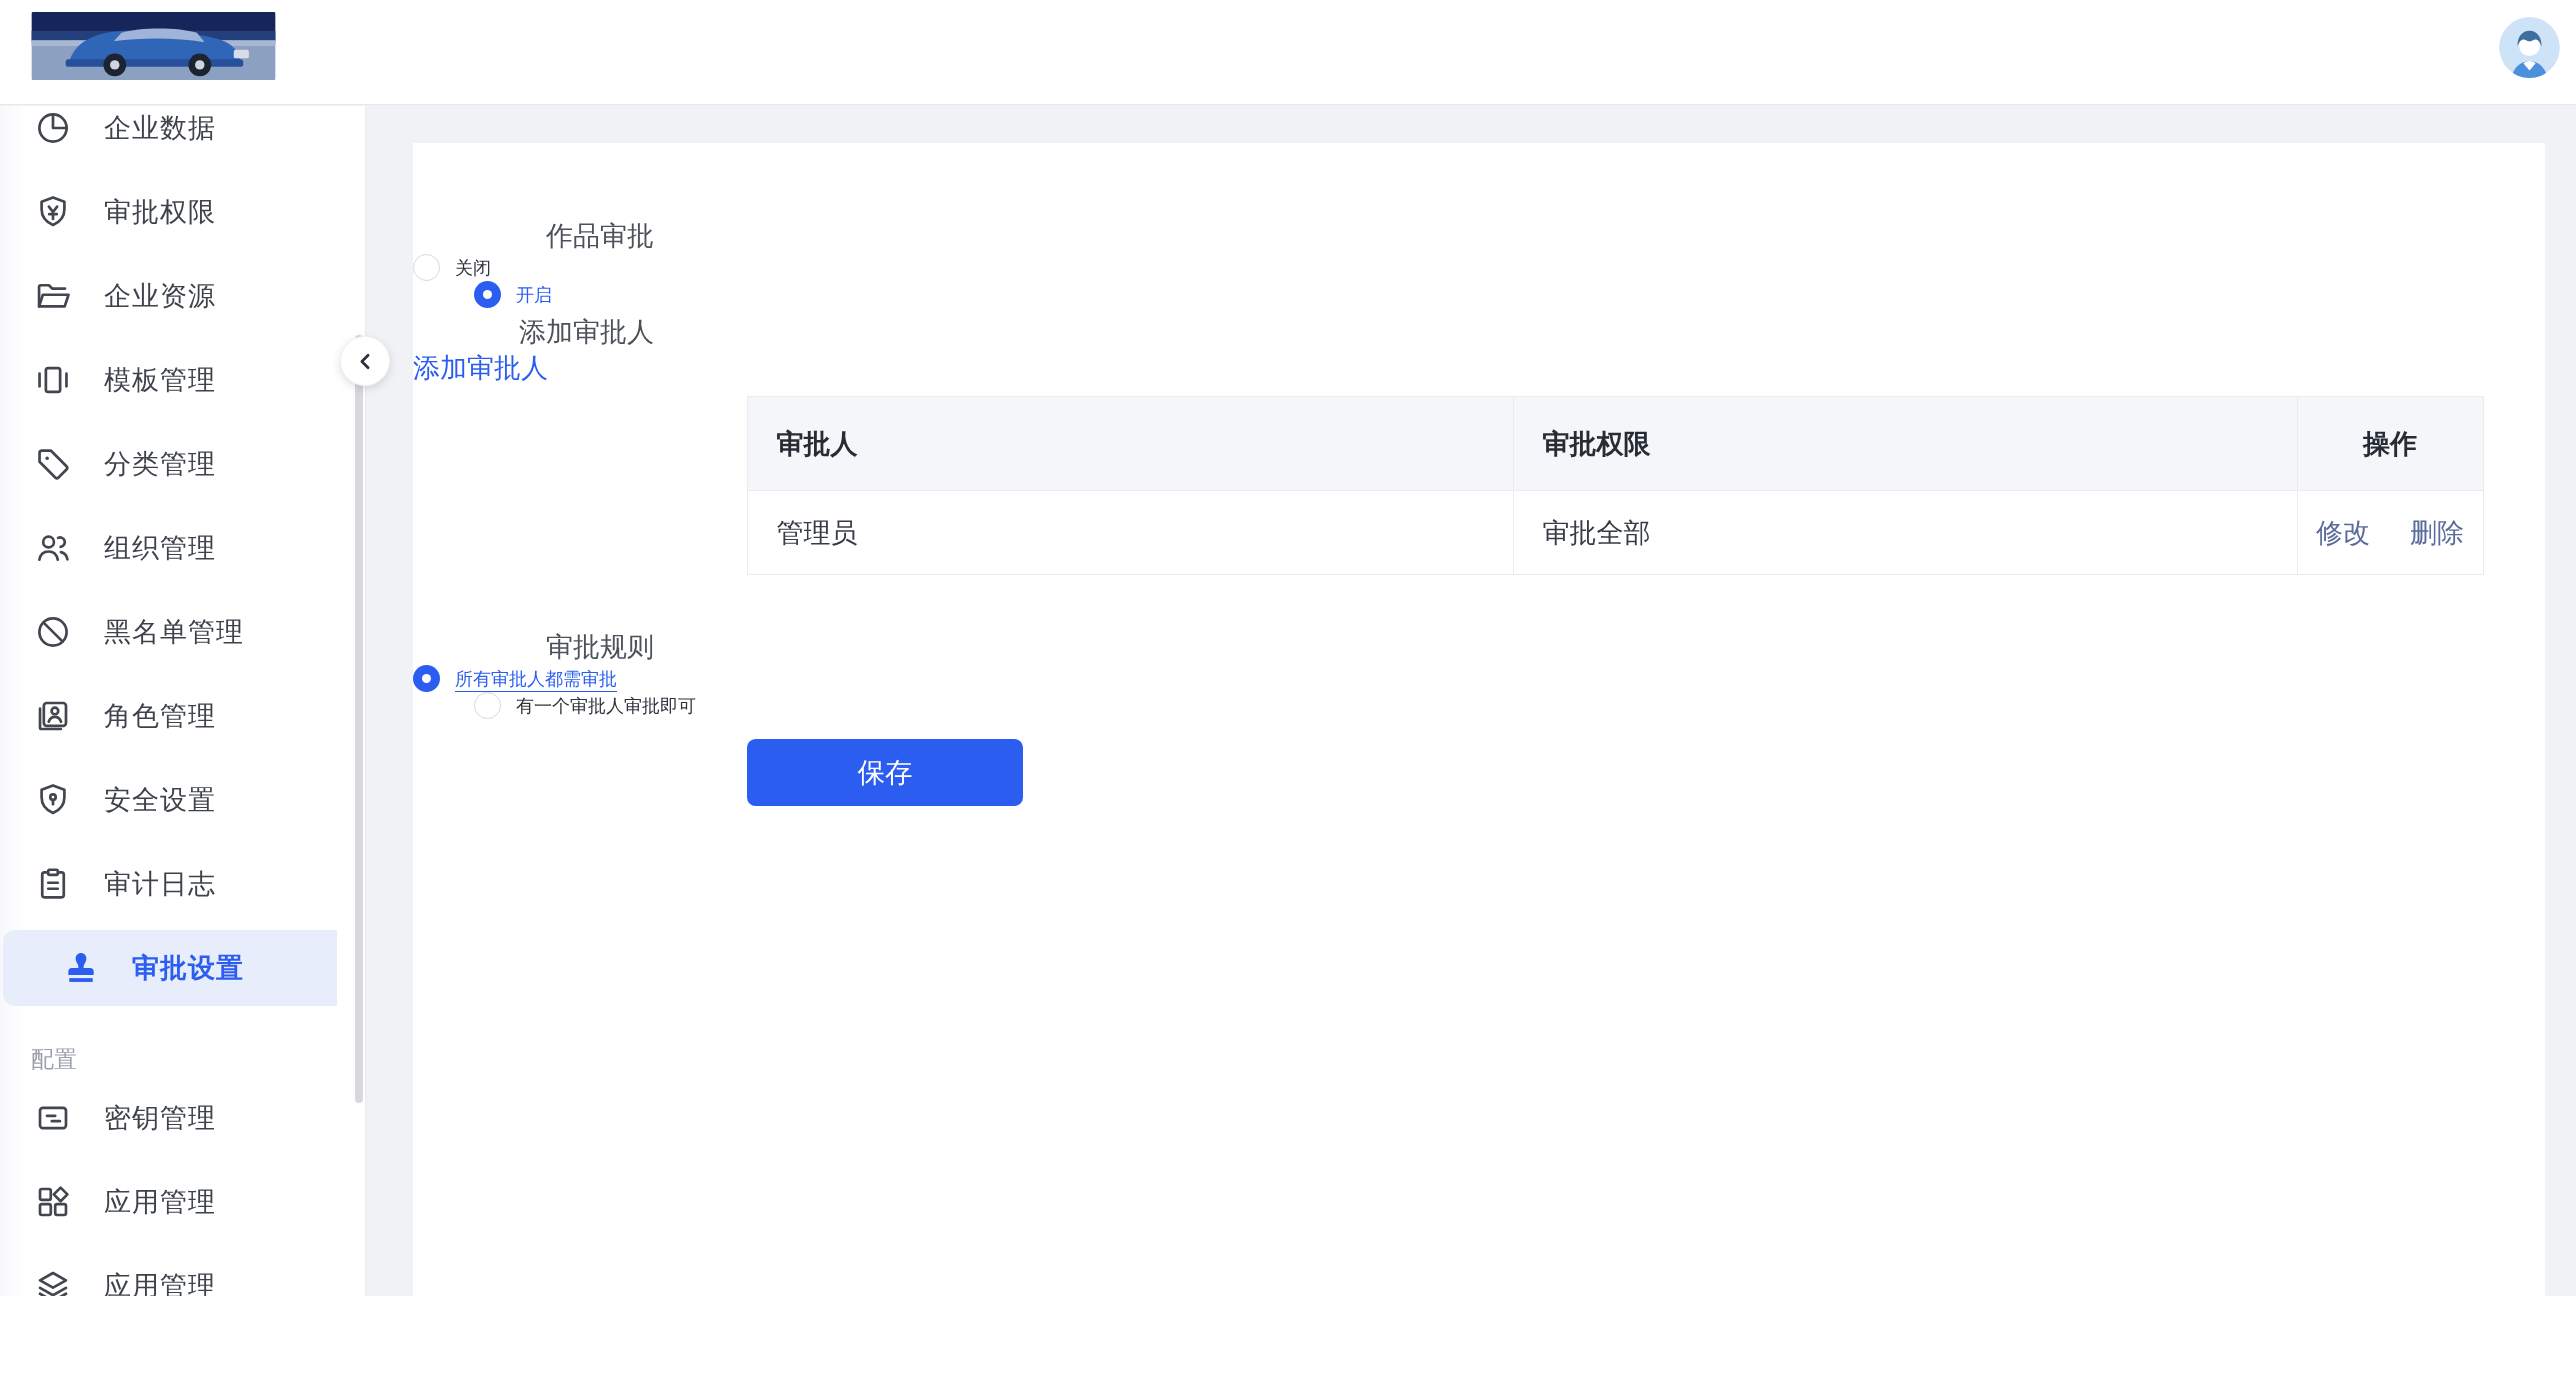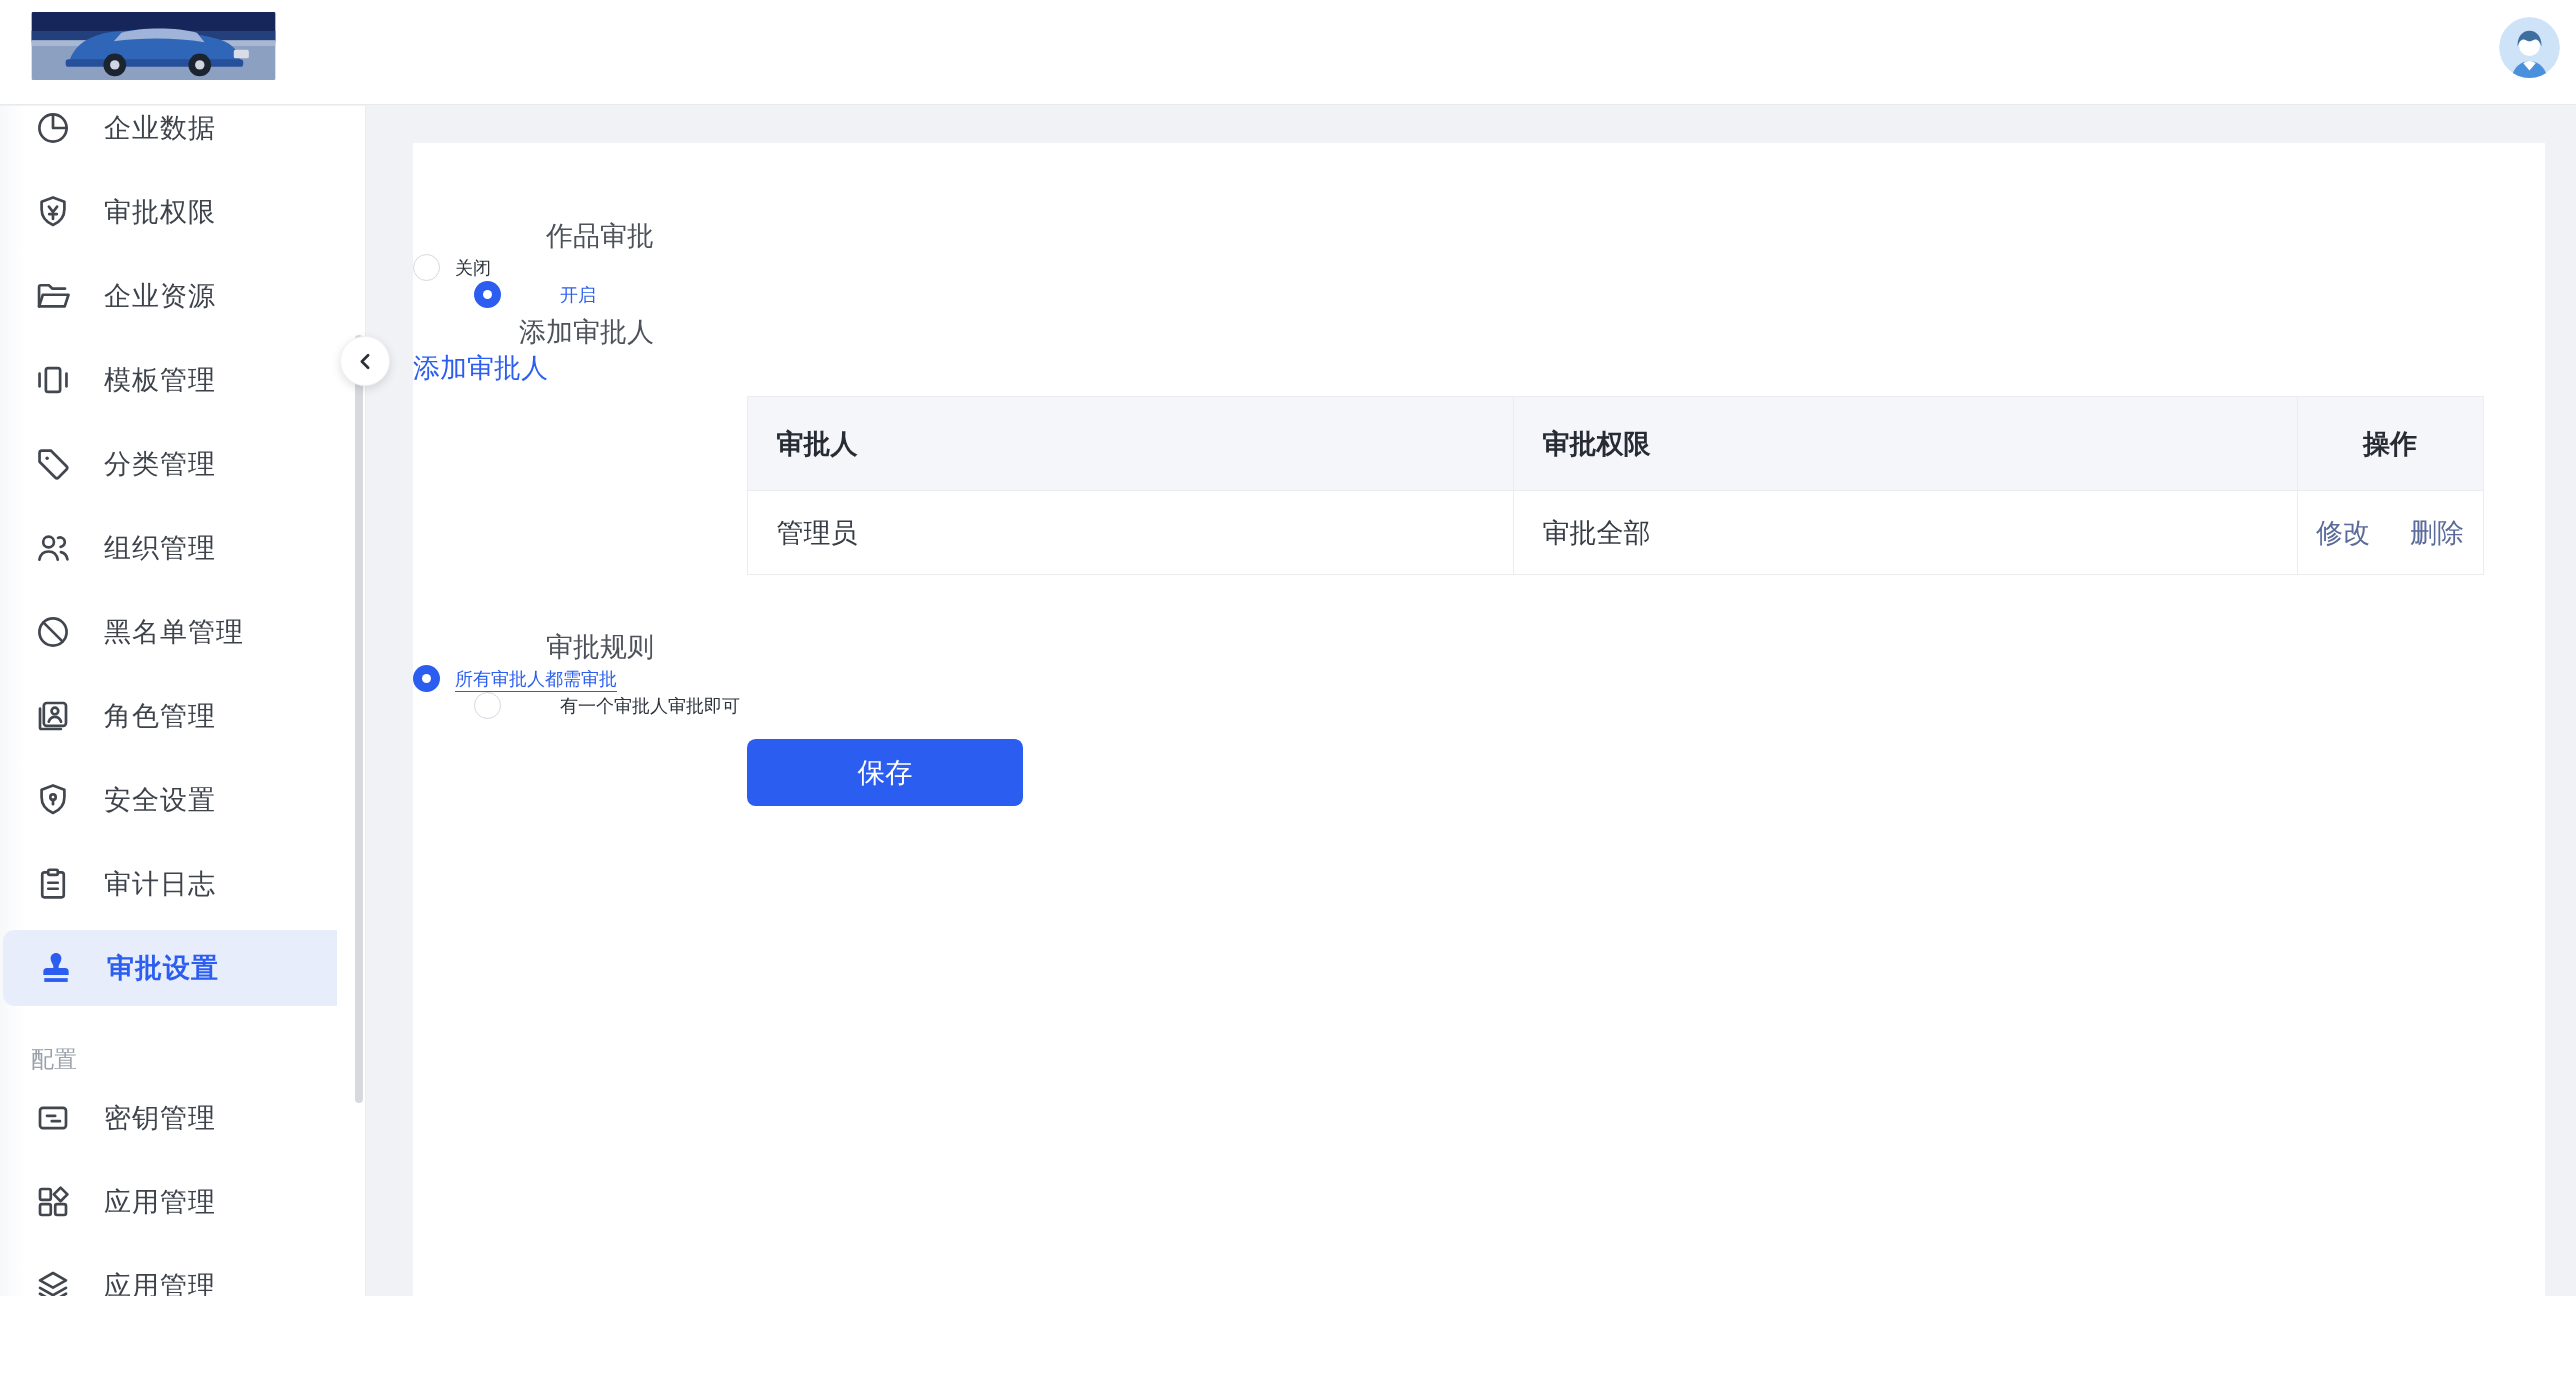--- a/index.html
+++ b/index.html
@@ -13,34 +13,34 @@
   .logo svg { display:block; }
   .avatar { position:absolute; right:16px; top:17px; width:61px; height:61px; border-radius:50%; overflow:hidden; cursor:pointer; }
 
   
   .sidebar { position:absolute; left:0; top:106px; bottom:0; width:366px; background:linear-gradient(90deg,#f7f8fa 0,#ffffff 25px); border-right:1px solid #ecedf0; overflow:hidden; z-index:2; }
   .s-list { margin-top:-20px; }
   .s-item { height:84px; display:flex; align-items:center; color:#3e434b; cursor:pointer; }
   .s-icon { width:38px; height:38px; margin:0 32px 0 34px; flex:none; color:#42474f; }
   .s-icon svg { width:38px; height:38px; display:block; }
   .s-label { font-size:27px; letter-spacing:1px; white-space:nowrap; }
-  .s-item.active { background:var(--sidebar-active-bg,#e8edfb); background-clip:padding-box; border:solid transparent; border-width:4.8px 28.5px 4.8px 3.8px; border-radius:15px; color:var(--brand-blue,#2b5ef0); font-weight:bold; }
+  .s-item.active { background:var(--sidebar-active-bg,#e8edfb); background-clip:padding-box; border:solid transparent; border-width:4.8px 28.5px 4.8px 3.8px; border-radius:15px; color:var(--brand-blue,#2b5ef0); font-weight:bold;padding-left:25px; }
   .s-item.active .s-icon { color:var(--brand-blue,#2b5ef0); }
   .s-section { margin-top:32px; height:34px; line-height:34px; padding-left:31px; font-size:23px; color:#9ba1ab; }
   .sb-thumb { position:absolute; right:1.9px; top:229px; width:8.6px; height:768px; border-radius:4.8px; background:#d8d9dd; cursor:pointer; }
   .collapse-btn { position:absolute; left:340px; top:336px; width:50px; height:50px; border-radius:50%; background:#fff; border:1px solid #f1f1f4; box-shadow:0 2.9px 9.5px rgba(0,0,0,.13); display:flex; align-items:center; justify-content:center; z-index:6; cursor:pointer; }
 
   
   .card { position:absolute; left:413px; top:143px; width:2132px; height:1247px; background:#fff; }
   .form { padding-top:75px; }
   .frow { display:flex; align-items:flex-start; height:57px;flex-direction:column; }
   .flabel { width:334px; padding-right:93px; text-align:right; font-size:27px; color:#4d525a; flex:none; white-space:nowrap; }
 
   .opt { display:flex; align-items:center; font-size:18px; color:#2e333c; cursor:pointer; }
-  .opt + .opt { margin-left:61px;gap:44px; }
+  .opt + .opt { margin-left:61px; }
   .radio { width:27px; height:27px; border-radius:50%; border:1.9px solid #d5d8df; background:#fff; margin-right:15px; flex:none; position:relative; }
   .radio.on { border:none; background:var(--brand-blue,#2b5ef0); }
   .radio.on::after { content:""; position:absolute; left:50%; top:50%; width:9.5px; height:9.5px; margin:-4.8px 0 0 -4.8px; border-radius:50%; background:#fff; }
   .opt.sel { color:var(--brand-blue,#2b5ef0); }
   .opt.sel.u .txt { text-decoration:underline; text-underline-offset:5.7px; }
 
   .row-add { margin-top:39px; }
   .link { color:var(--brand-blue,#2b5ef0); font-size:27px; cursor:pointer; white-space:nowrap; }
 
   .table { margin:25px 0 0 334px; width:1737px; border:1px solid #eaecf0; }

